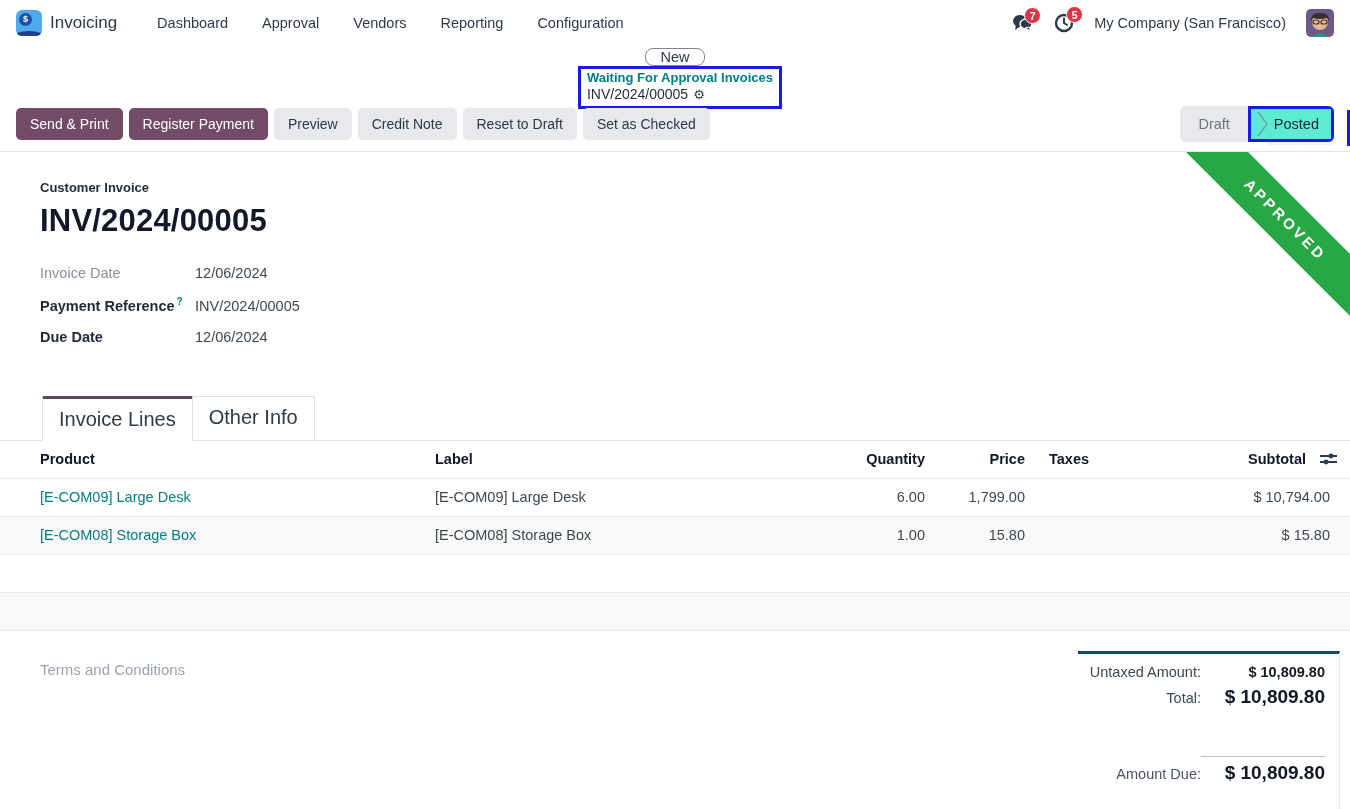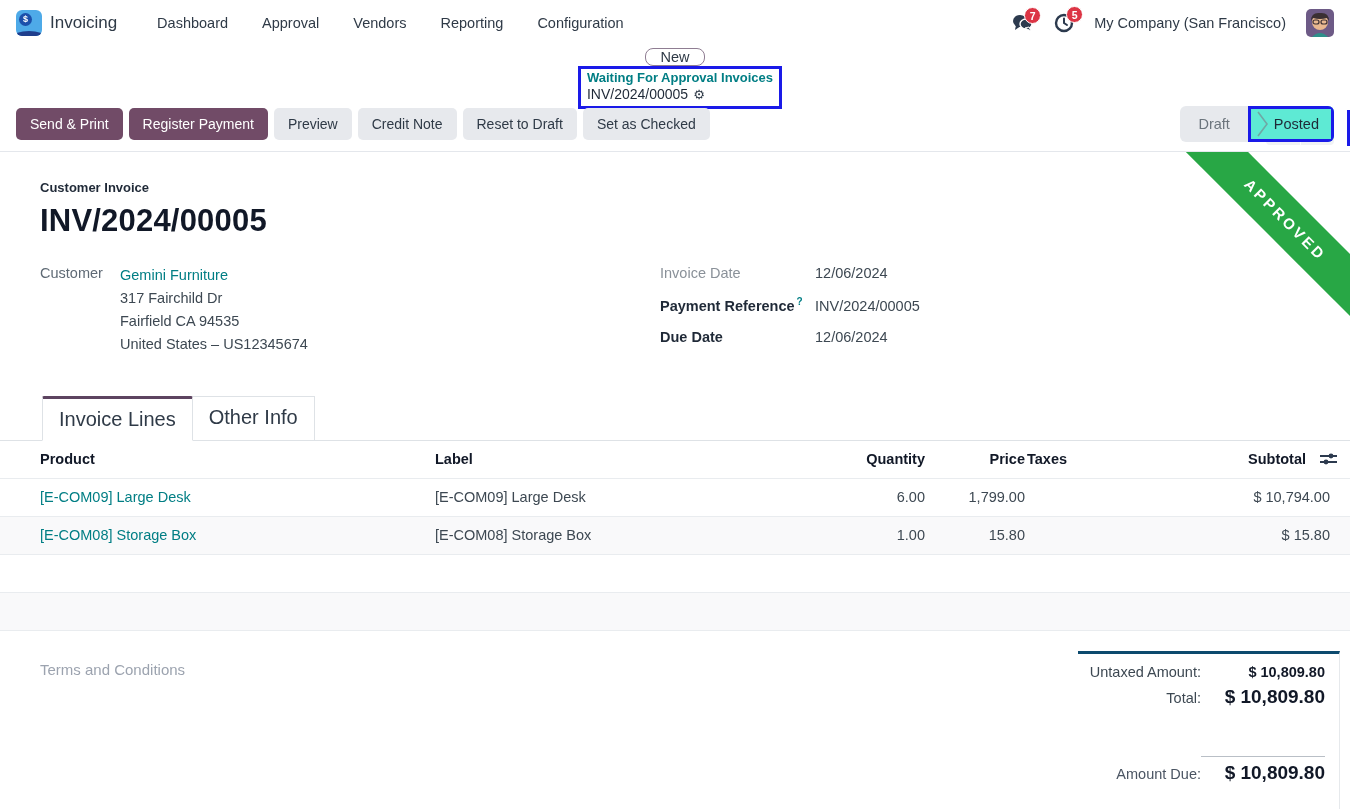--- a/index.html
+++ b/index.html
@@ -76,21 +76,21 @@
   .tab{padding:9px 16px; font-size:20px; cursor:pointer; position:relative; z-index:1; color:#2f3a47;}
   .tab.active{background:#fff; border:1px solid var(--border); border-bottom:1px solid #fff; border-top:3px solid #5d4460; border-radius:2px 2px 0 0;}
   .tab.inactive{border:1px solid var(--border); border-left:none; border-bottom:none; margin-bottom:1px;}
 
   
   .lines{margin-left:-40px;}
   .lrow{display:grid; grid-template-columns:40px 395px 350px 140px 100px 130px 1fr 44px; align-items:center; height:38px; border-bottom:1px solid #e9ecef; font-size:14.5px;}
   .lrow.head{font-weight:bold; color:var(--dark);}
   .lrow .c-prod{grid-column:2;}
   .lrow .c-qty,.lrow .c-price{text-align:right;}
-  .lrow .c-taxes{padding-left:2px;}
+  .lrow .c-taxes{padding-left:24px;}
   .lrow .c-sub{text-align:right;}
   .lrow .c-sub.span2{grid-column:7 / span 2; padding-right:20px;}
   .opt-icon{display:flex; justify-content:center; cursor:pointer;}
   .lrow.stripe{background:#f9f9fa;}
   .prod-link{color:var(--link); cursor:pointer;}
   .cell-dark{color:#3d4852;}
 
   
   .sheet-footer{display:flex; margin-top:20px; padding-right:10px;}
   .terms{color:#9ca3af; font-size:15px; margin-top:10px; cursor:text;}
@@ -191,29 +191,20 @@
 
 <div class="sheet">
   <div class="ribbon-wrap">
     <div class="ribbon">APPROVED</div>
   </div>
 
   <div class="doc-type">Customer Invoice</div>
   <h1 class="doc-name">INV/2024/00005</h1>
 
   <div class="field-cols">
-    <div class="col-left">
-      <span class="flabel">Customer</span>
-      <div class="customer-block">
-        <span class="customer-link">Gemini Furniture</span>
-        <div class="addr">317 Fairchild Dr</div>
-        <div class="addr">Fairfield CA 94535</div>
-        <div class="addr">United States – US12345674</div>
-      </div>
-    </div>
     <div class="col-right">
       <div class="frow">
         <span class="lab muted-lab">Invoice Date</span>
         <span class="val">12/06/2024</span>
       </div>
       <div class="frow">
         <span class="lab bold-lab">
           <span>Payment Reference</span><span class="help-sup">?</span>
         </span>
         <span class="val">INV/2024/00005</span>

